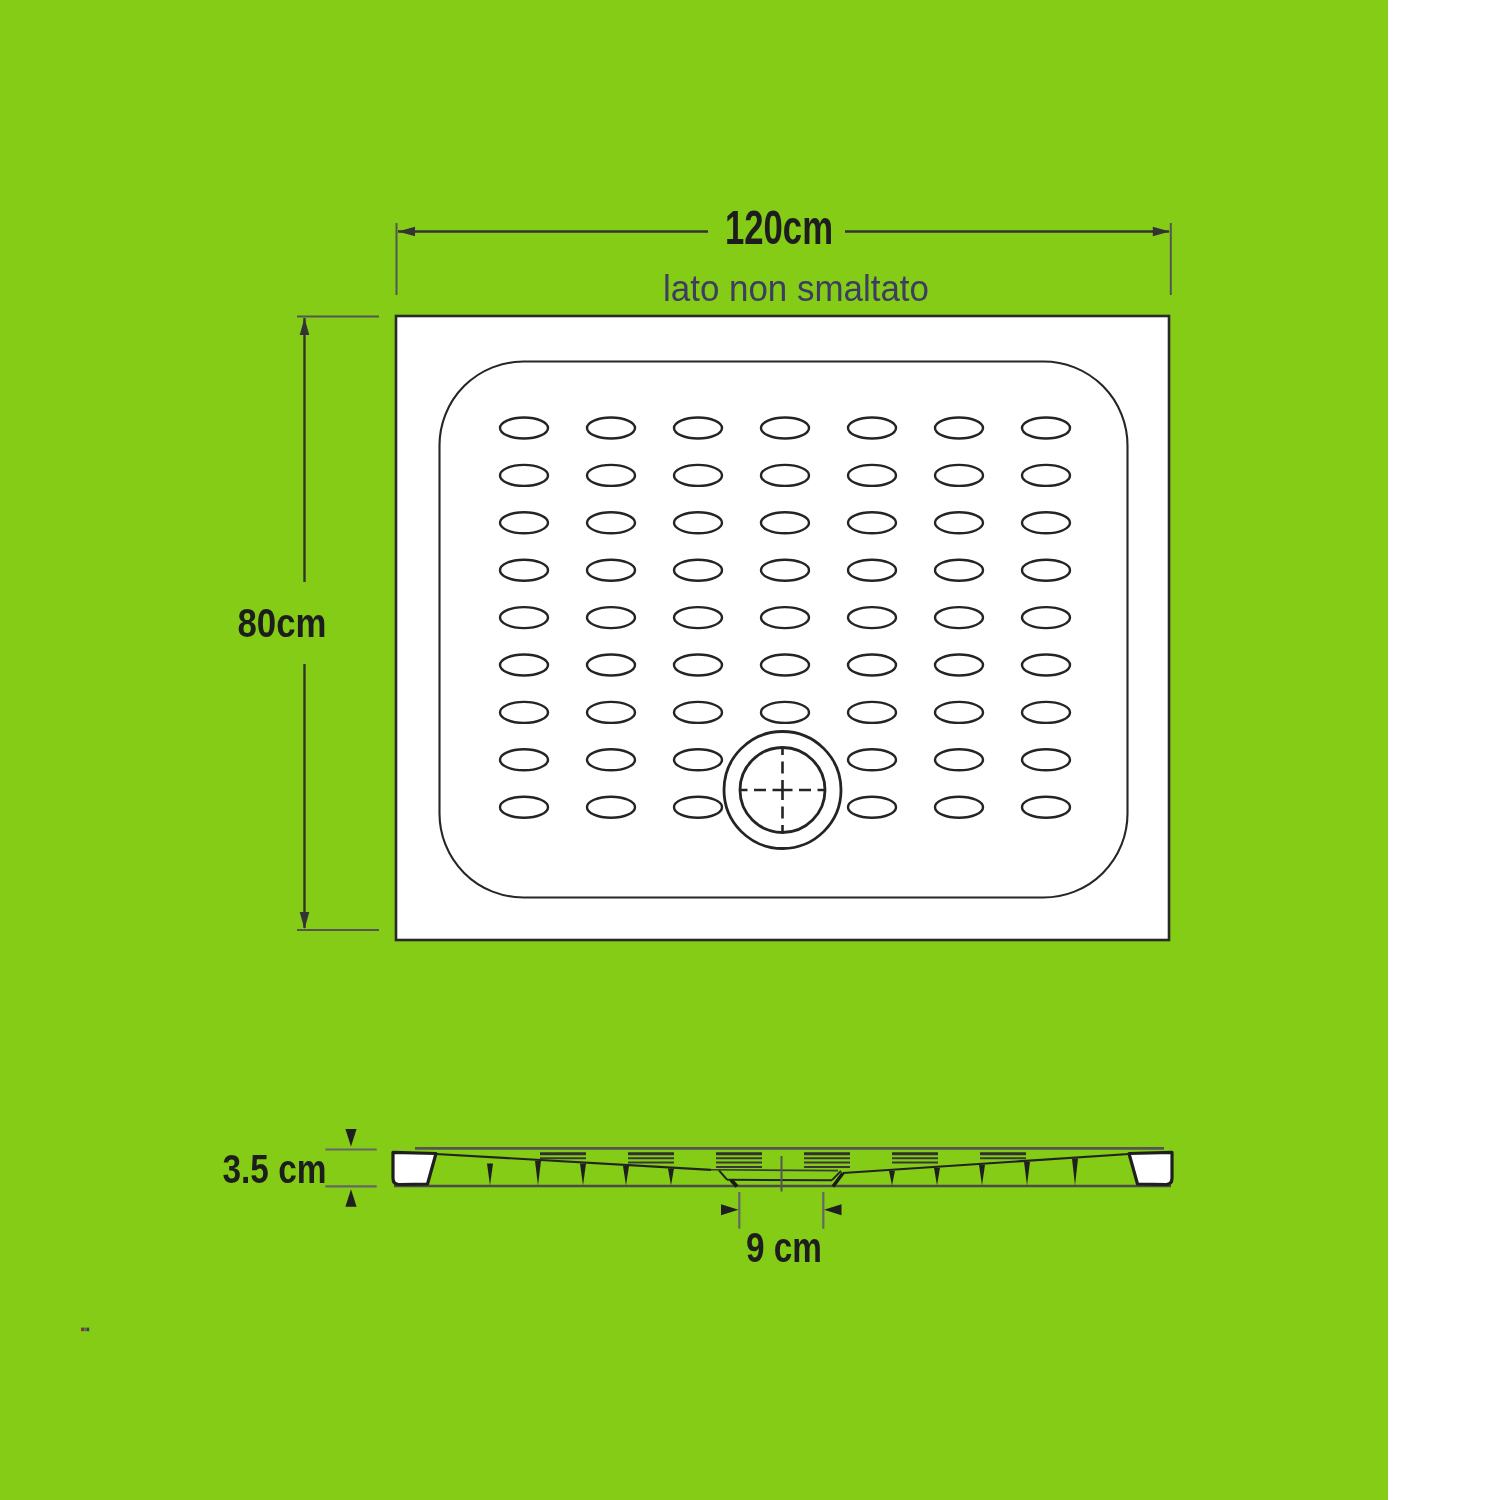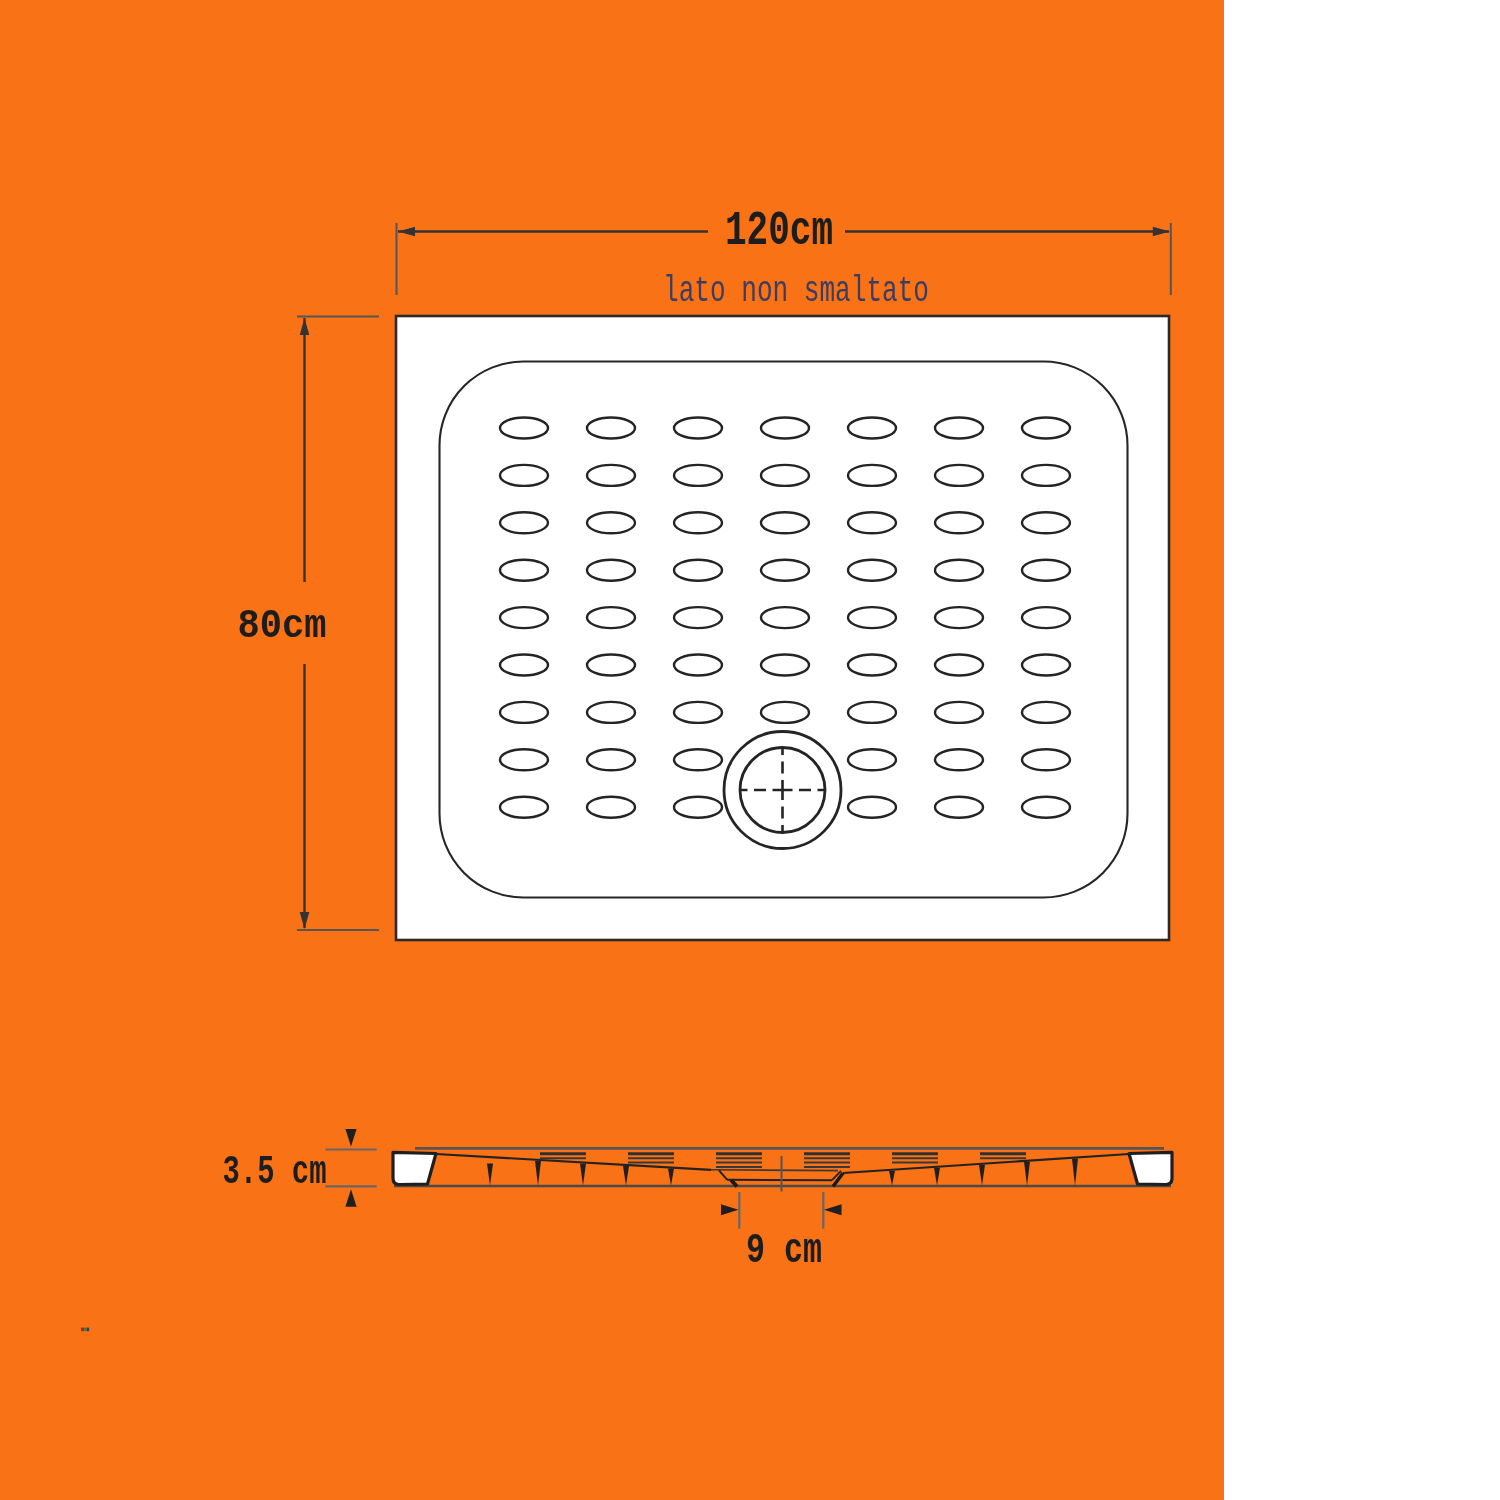--- a/index.html
+++ b/index.html
@@ -1,17 +1,17 @@
 <!DOCTYPE html>
 <html><head>
 <meta charset="utf-8">
 <style>
   html,body{margin:0;padding:0;background:#ffffff;}
-  .page{position:relative;width:1224px;height:1500px;background:#f97316;overflow:hidden;
-        font-family:Liberation Mono, monospace;}
+  .page{position:relative;width:1388px;height:1500px;background:#84cc16;overflow:hidden;
+        font-family:Liberation Sans, sans-serif;}
   svg{position:absolute;left:0;top:0;filter:blur(0.4px);}
 </style>
 </head>
 <body>
 <div class="page">
 <svg width="1500" height="1500" viewBox="0 0 1500 1500">
 
   <g>
     <rect x="396" y="316" width="773" height="624" fill="#ffffff" stroke="#2a2a2a" stroke-width="2.6"></rect>
   </g>

